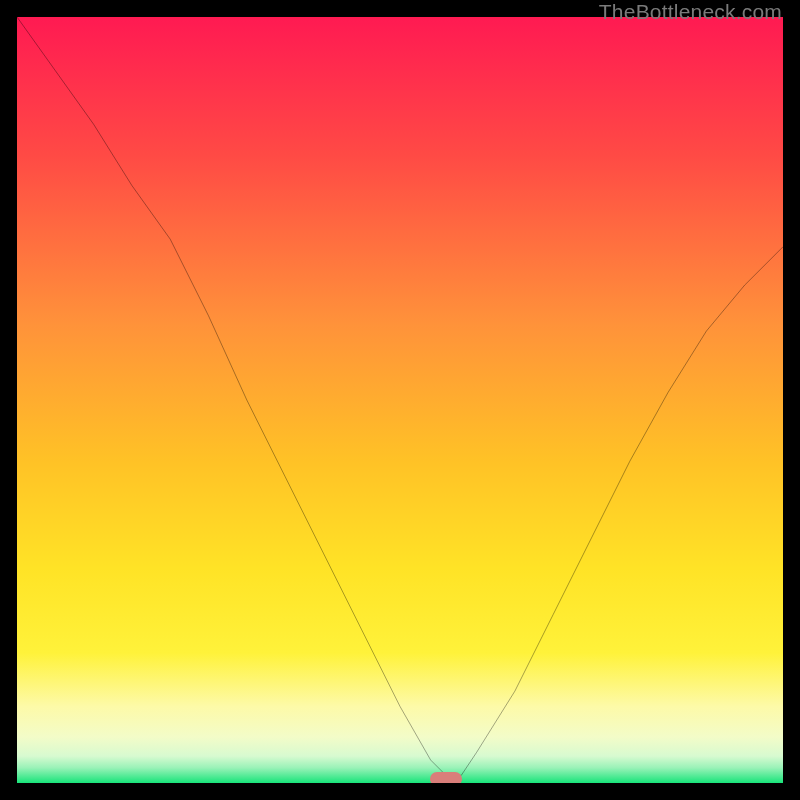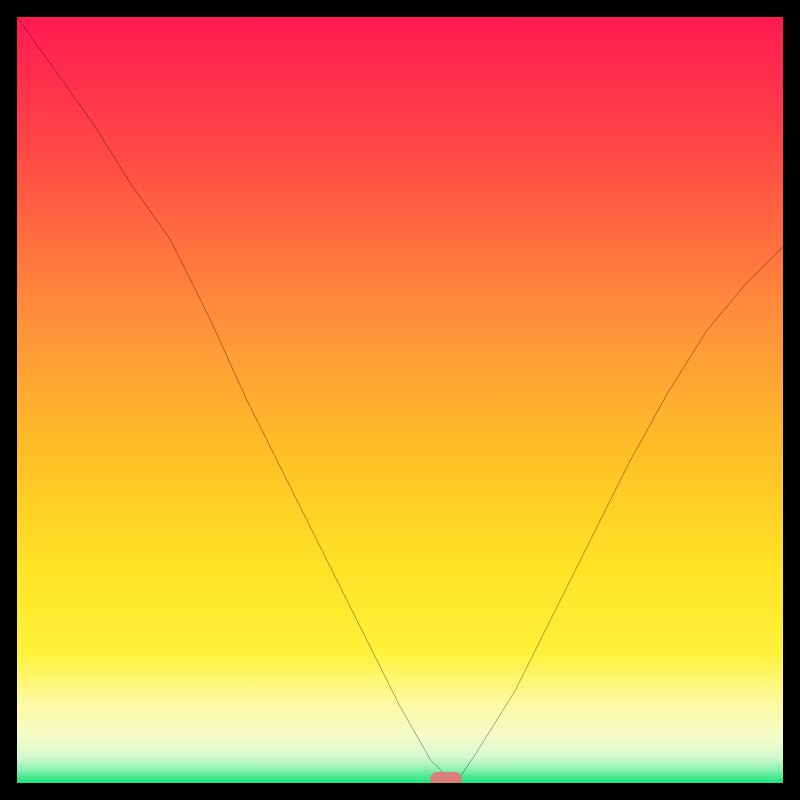--- a/index.html
+++ b/index.html
@@ -76,14 +76,15 @@
     </svg>
 
     <svg class="curve" viewBox="0 0 100 100" preserveAspectRatio="none" width="766" height="766">
       <path id="curve-path" fill="none" stroke="#000000" stroke-width="0.35" vector-effect="non-scaling-stroke" stroke-linejoin="round" stroke-linecap="round" d="M0.00 0.00 L5.00 7.00 L10.00 14.00 L15.00 22.00 L20.00 29.00 L25.00 39.00 L30.00 50.00 L35.00 60.00 L40.00 70.00 L45.00 80.00 L50.00 90.00 L54.00 97.00 L56.00 99.00 L58.00 99.00 L60.00 96.00 L65.00 88.00 L70.00 78.00 L75.00 68.00 L80.00 58.00 L85.00 49.00 L90.00 41.00 L95.00 35.00 L100.00 30.00"></path>
     </svg>
 
     <div class="marker" id="marker" style="left: 412.874px; top: 755.276px; width: 32.172px; height: 13.788px; background: rgb(217, 126, 122);"></div>
 
   </div>
 
+  <div class="watermark">TheBottleneck.com</div>
 
 </div>
 
 </body></html>

